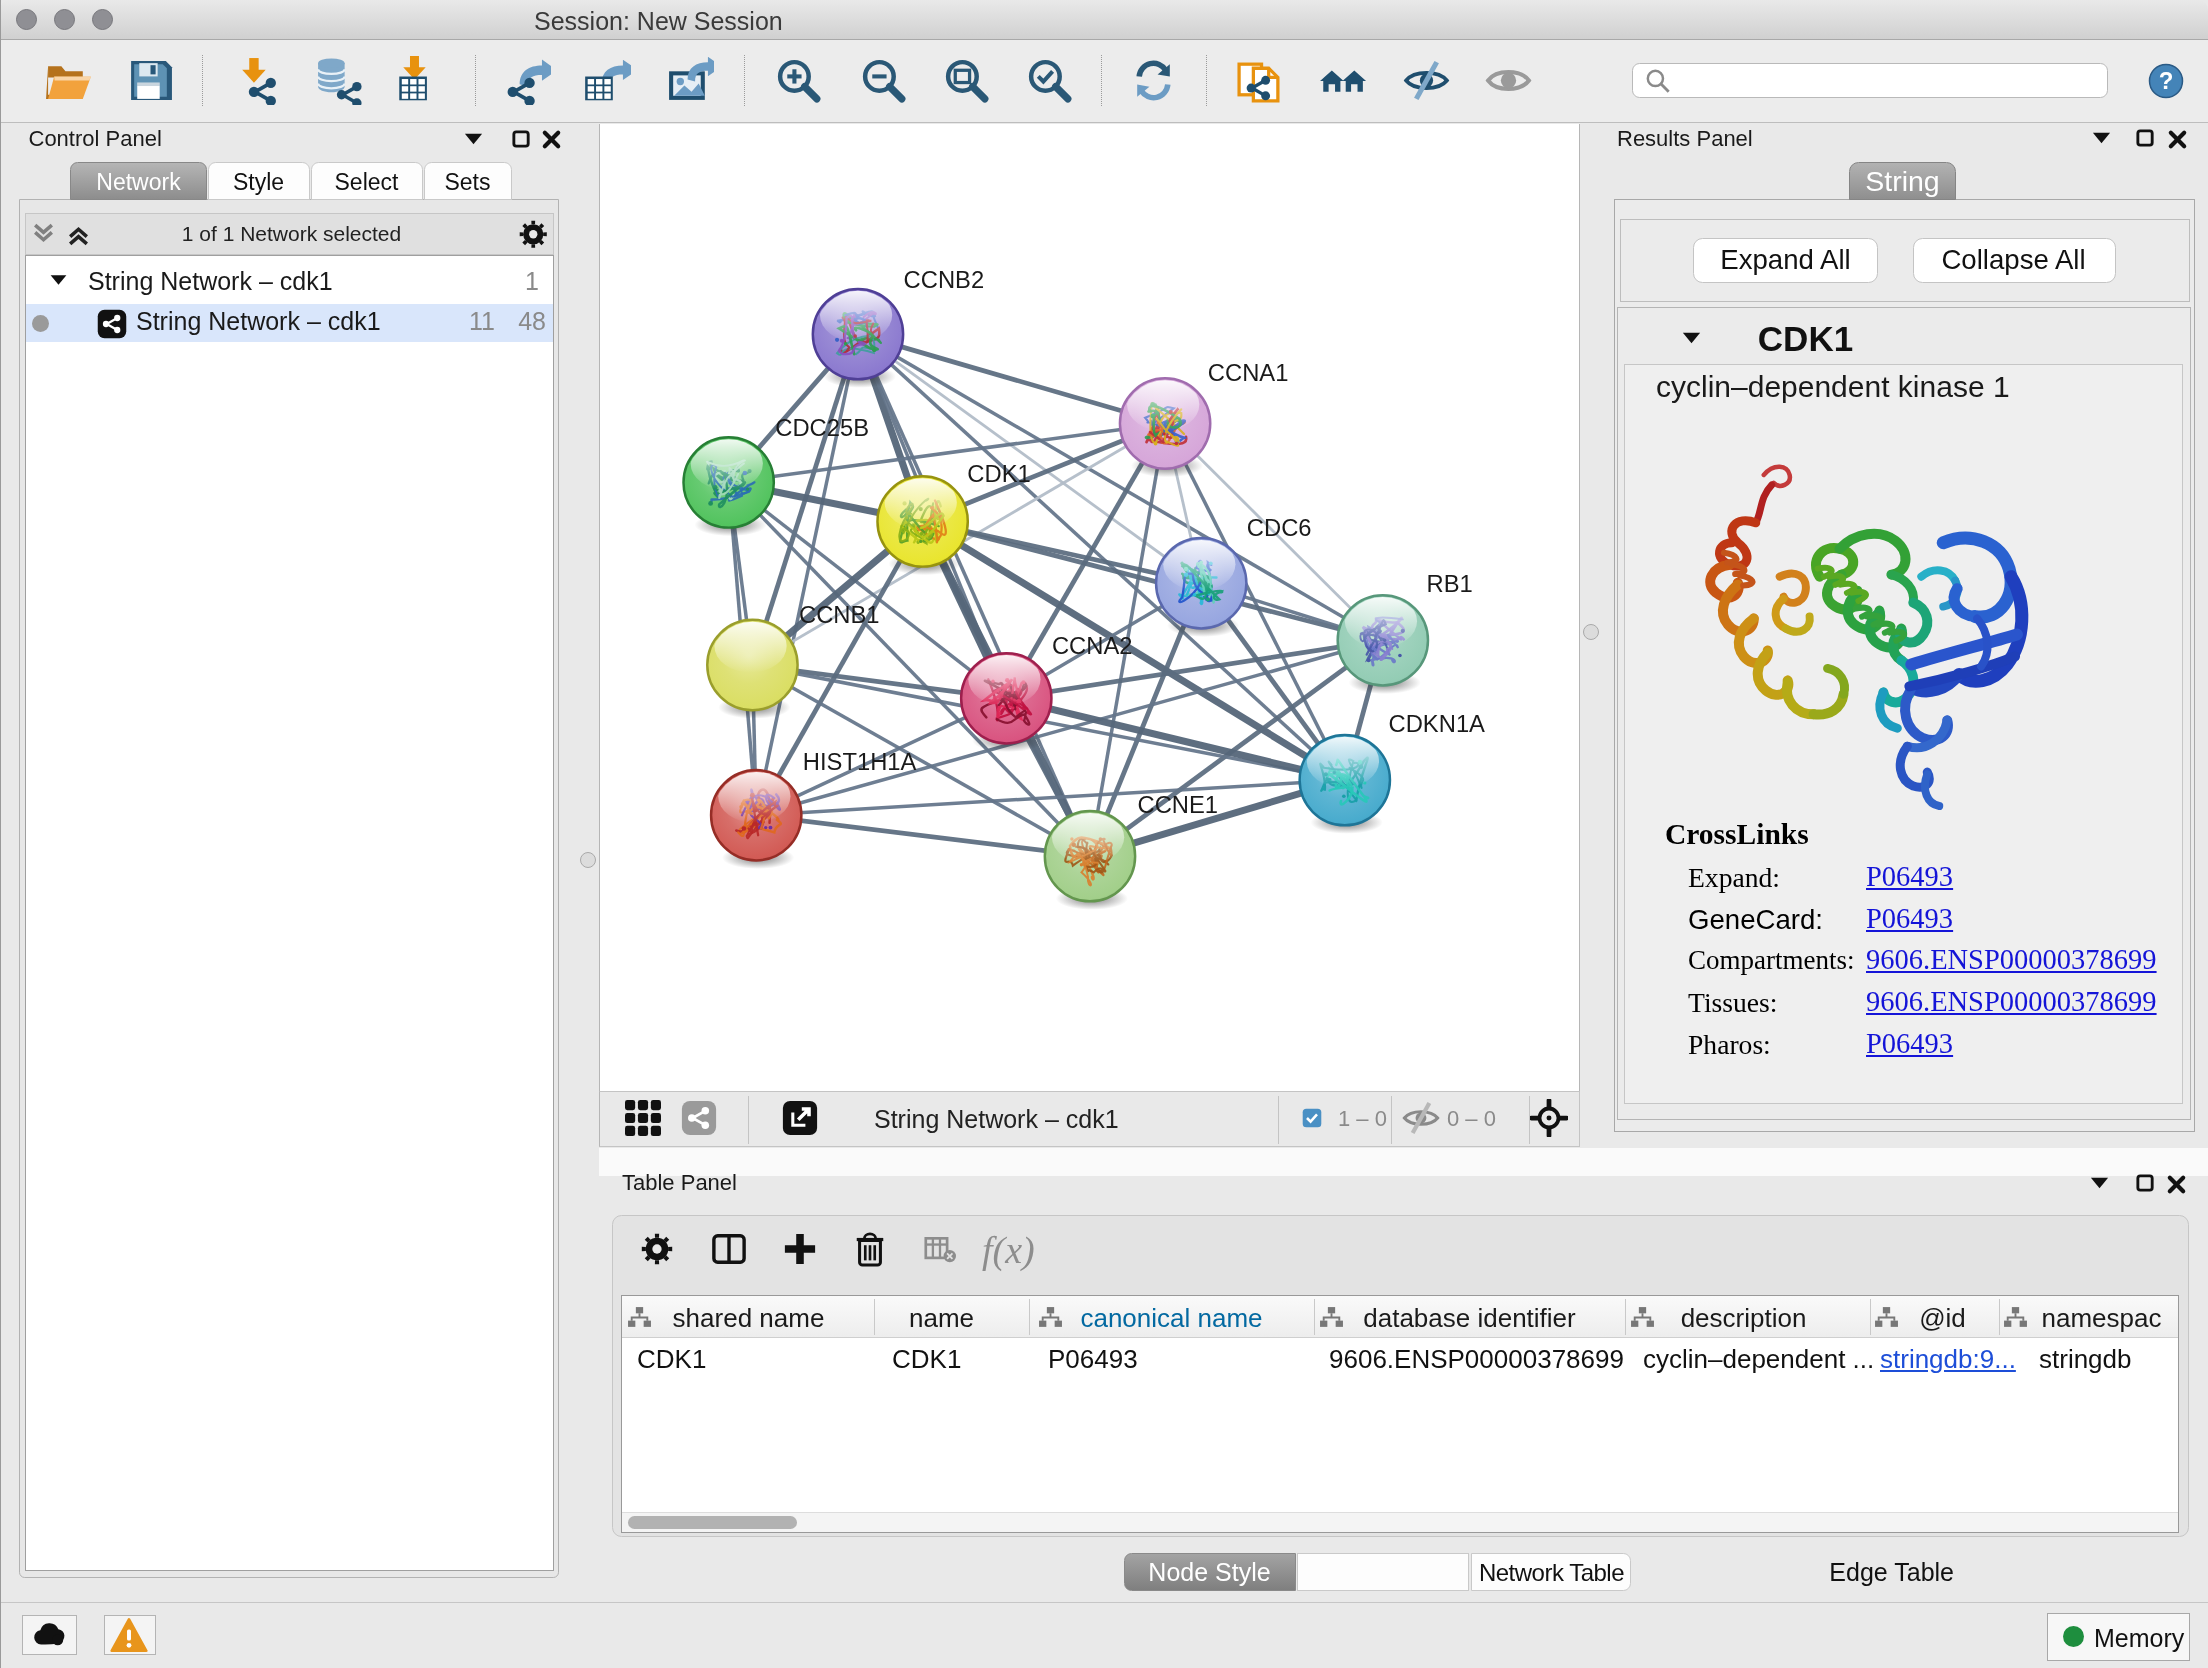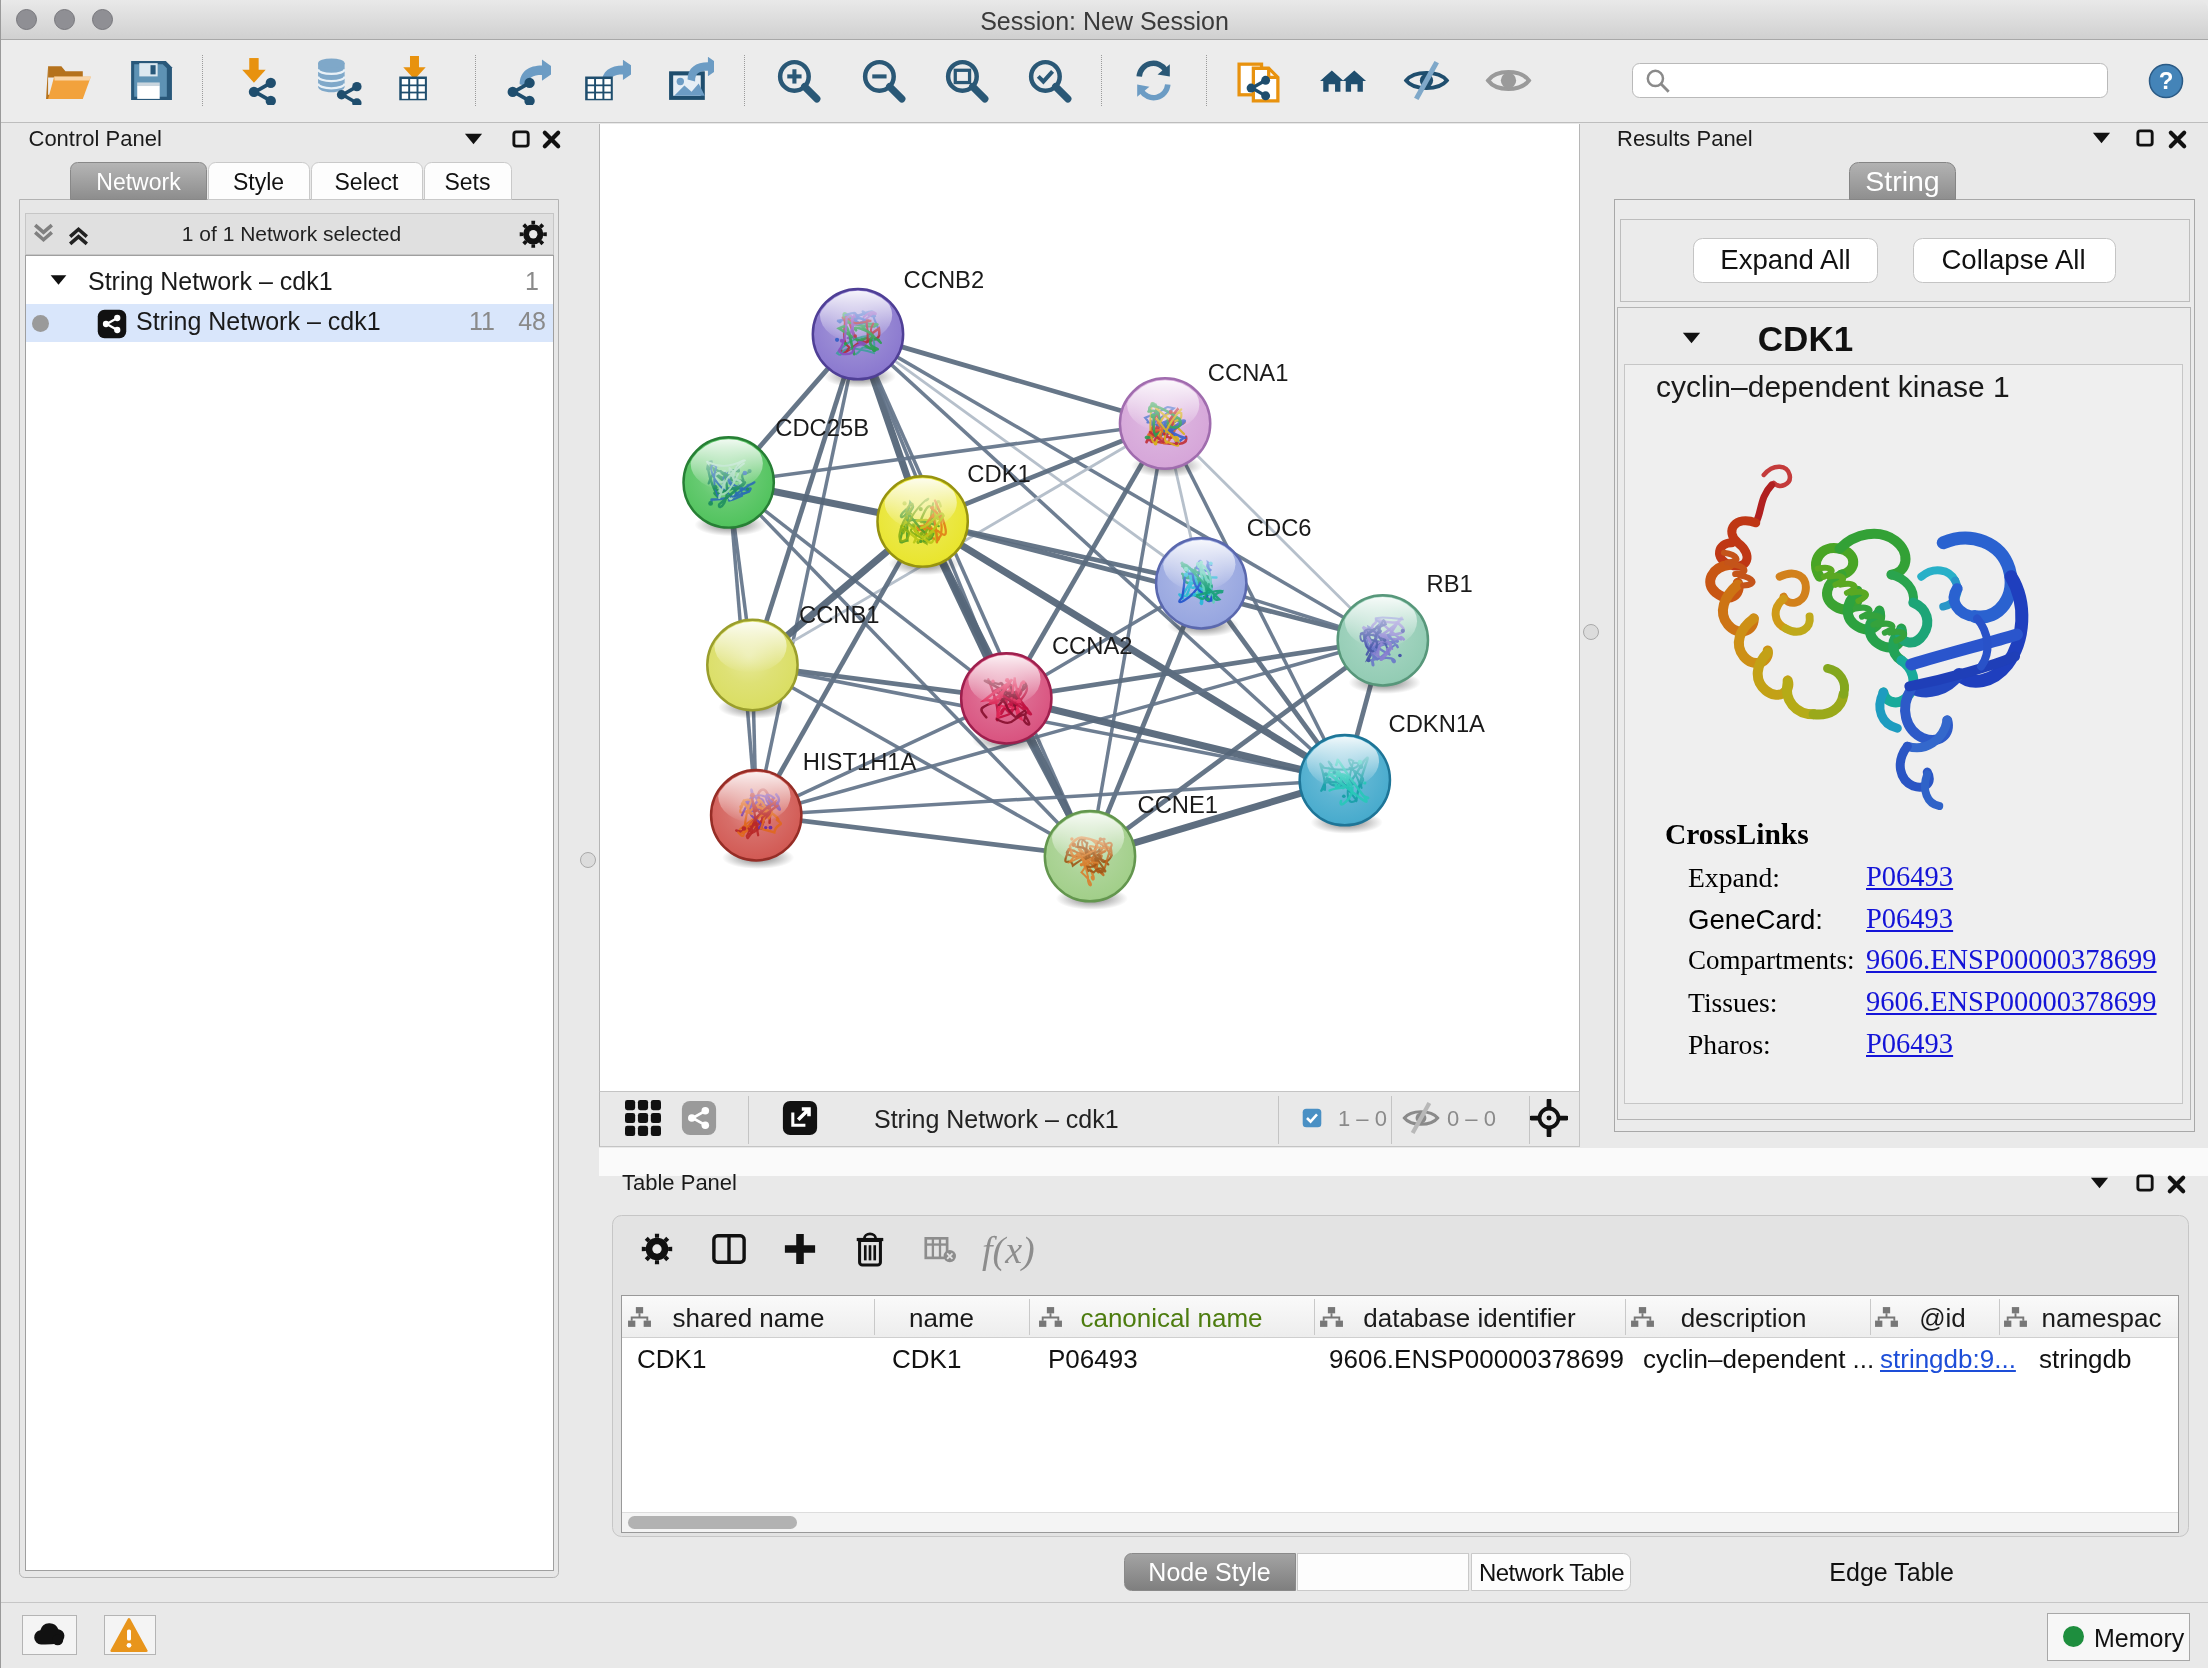--- a/index.html
+++ b/index.html
@@ -4,21 +4,21 @@
 html,body{width:2208px;height:1668px;background:#e9e9e9;font-family:"Liberation Sans",sans-serif;position:relative;overflow:hidden}
 .abs{position:absolute}
 .t{position:absolute;white-space:nowrap;color:#1a1a1a}
 .dotsep{position:absolute;width:0;border-left:1.9px dotted #9a9a9a}
 .vline{position:absolute;width:1px;background:#c4c4c4}
 </style></head><body>
 <div class="abs" style="left:0;top:0;width:2208px;height:40px;background:linear-gradient(#e9e9e9,#d0d0d0);border-bottom:1px solid #a8a8a8;border-radius:9.5px 9.5px 0 0"></div>
 <div class="abs" style="left:16px;top:8.6px;width:21px;height:21px;border-radius:50%;background:#8f8f94;border:1px solid #77777c"></div>
 <div class="abs" style="left:54px;top:8.6px;width:21px;height:21px;border-radius:50%;background:#8f8f94;border:1px solid #77777c"></div>
 <div class="abs" style="left:92px;top:8.6px;width:21px;height:21px;border-radius:50%;background:#8f8f94;border:1px solid #77777c"></div>
-<div class="t" style="left:534px;width:1141px;text-align:center;top:6.7px;font-size:25px;color:#3a3a3a;font-weight:400;">Session: New Session</div>
+<div class="t" style="left:534px;width:1141px;text-align:left;top:6.7px;font-size:25px;color:#3a3a3a;font-weight:400;">Session: New Session</div>
 <div class="abs" style="left:0;top:40px;width:2208px;height:83px;background:#ececec;border-bottom:1px solid #bdbdbd"></div>
 <svg class="abs" style="left:44px;top:56px" width="49" height="49" viewBox="0 0 48 48">
     <path d="M4 10 h13 l4 5 h17 v6 h-34 z" fill="#b5721c"></path>
     <path d="M4 10 v28 h6 l-2 4 h-6 z" fill="#b5721c"></path>
     <path d="M10 20 h36 l-8 22 h-34 z" fill="#f2a23c"></path>
     <path d="M10 20 h36 l-1.6 4 h-34 z" fill="#fff" opacity="0.55"></path>
   </svg>
 <svg class="abs" style="left:126px;top:56px" width="49" height="49" viewBox="0 0 48 48">
     <path d="M5 5 h34 l6 6 v32 h-40 z" fill="#29587a"></path>
     <path d="M8 8 h28 l4 4 v28 h-32 z" fill="#5e92b4"></path>
@@ -862,21 +862,21 @@
     <path d="M12 8 v4 M4.5 15 v-3 h15 v3" fill="none" stroke="#777" stroke-width="1.8"></path>
   </svg>
 <div class="t" style="left:178px;width:1141px;text-align:center;top:1303px;font-size:26px;color:#1a1a1a;font-weight:400;">shared name</div>
 <div class="t" style="left:371px;width:1141px;text-align:center;top:1303px;font-size:26px;color:#1a1a1a;font-weight:400;">name</div>
 <svg class="abs" style="left:1038px;top:1305px" width="25" height="25" viewBox="0 0 24 24">
     <rect x="8.5" y="2" width="7" height="6" fill="#777"></rect>
     <rect x="1" y="15" width="7" height="6" fill="#777"></rect>
     <rect x="16" y="15" width="7" height="6" fill="#777"></rect>
     <path d="M12 8 v4 M4.5 15 v-3 h15 v3" fill="none" stroke="#777" stroke-width="1.8"></path>
   </svg>
-<div class="t" style="left:601px;width:1141px;text-align:center;top:1303px;font-size:26px;color:#4d7c0f;font-weight:400;">canonical name</div>
+<div class="t" style="left:601px;width:1141px;text-align:center;top:1303px;font-size:26px;color:#0369a1;font-weight:400;">canonical name</div>
 <svg class="abs" style="left:1319px;top:1305px" width="25" height="25" viewBox="0 0 24 24">
     <rect x="8.5" y="2" width="7" height="6" fill="#777"></rect>
     <rect x="1" y="15" width="7" height="6" fill="#777"></rect>
     <rect x="16" y="15" width="7" height="6" fill="#777"></rect>
     <path d="M12 8 v4 M4.5 15 v-3 h15 v3" fill="none" stroke="#777" stroke-width="1.8"></path>
   </svg>
 <div class="t" style="left:899px;width:1141px;text-align:center;top:1303px;font-size:26px;color:#1a1a1a;font-weight:400;">database identifier</div>
 <svg class="abs" style="left:1630px;top:1305px" width="25" height="25" viewBox="0 0 24 24">
     <rect x="8.5" y="2" width="7" height="6" fill="#777"></rect>
     <rect x="1" y="15" width="7" height="6" fill="#777"></rect>

